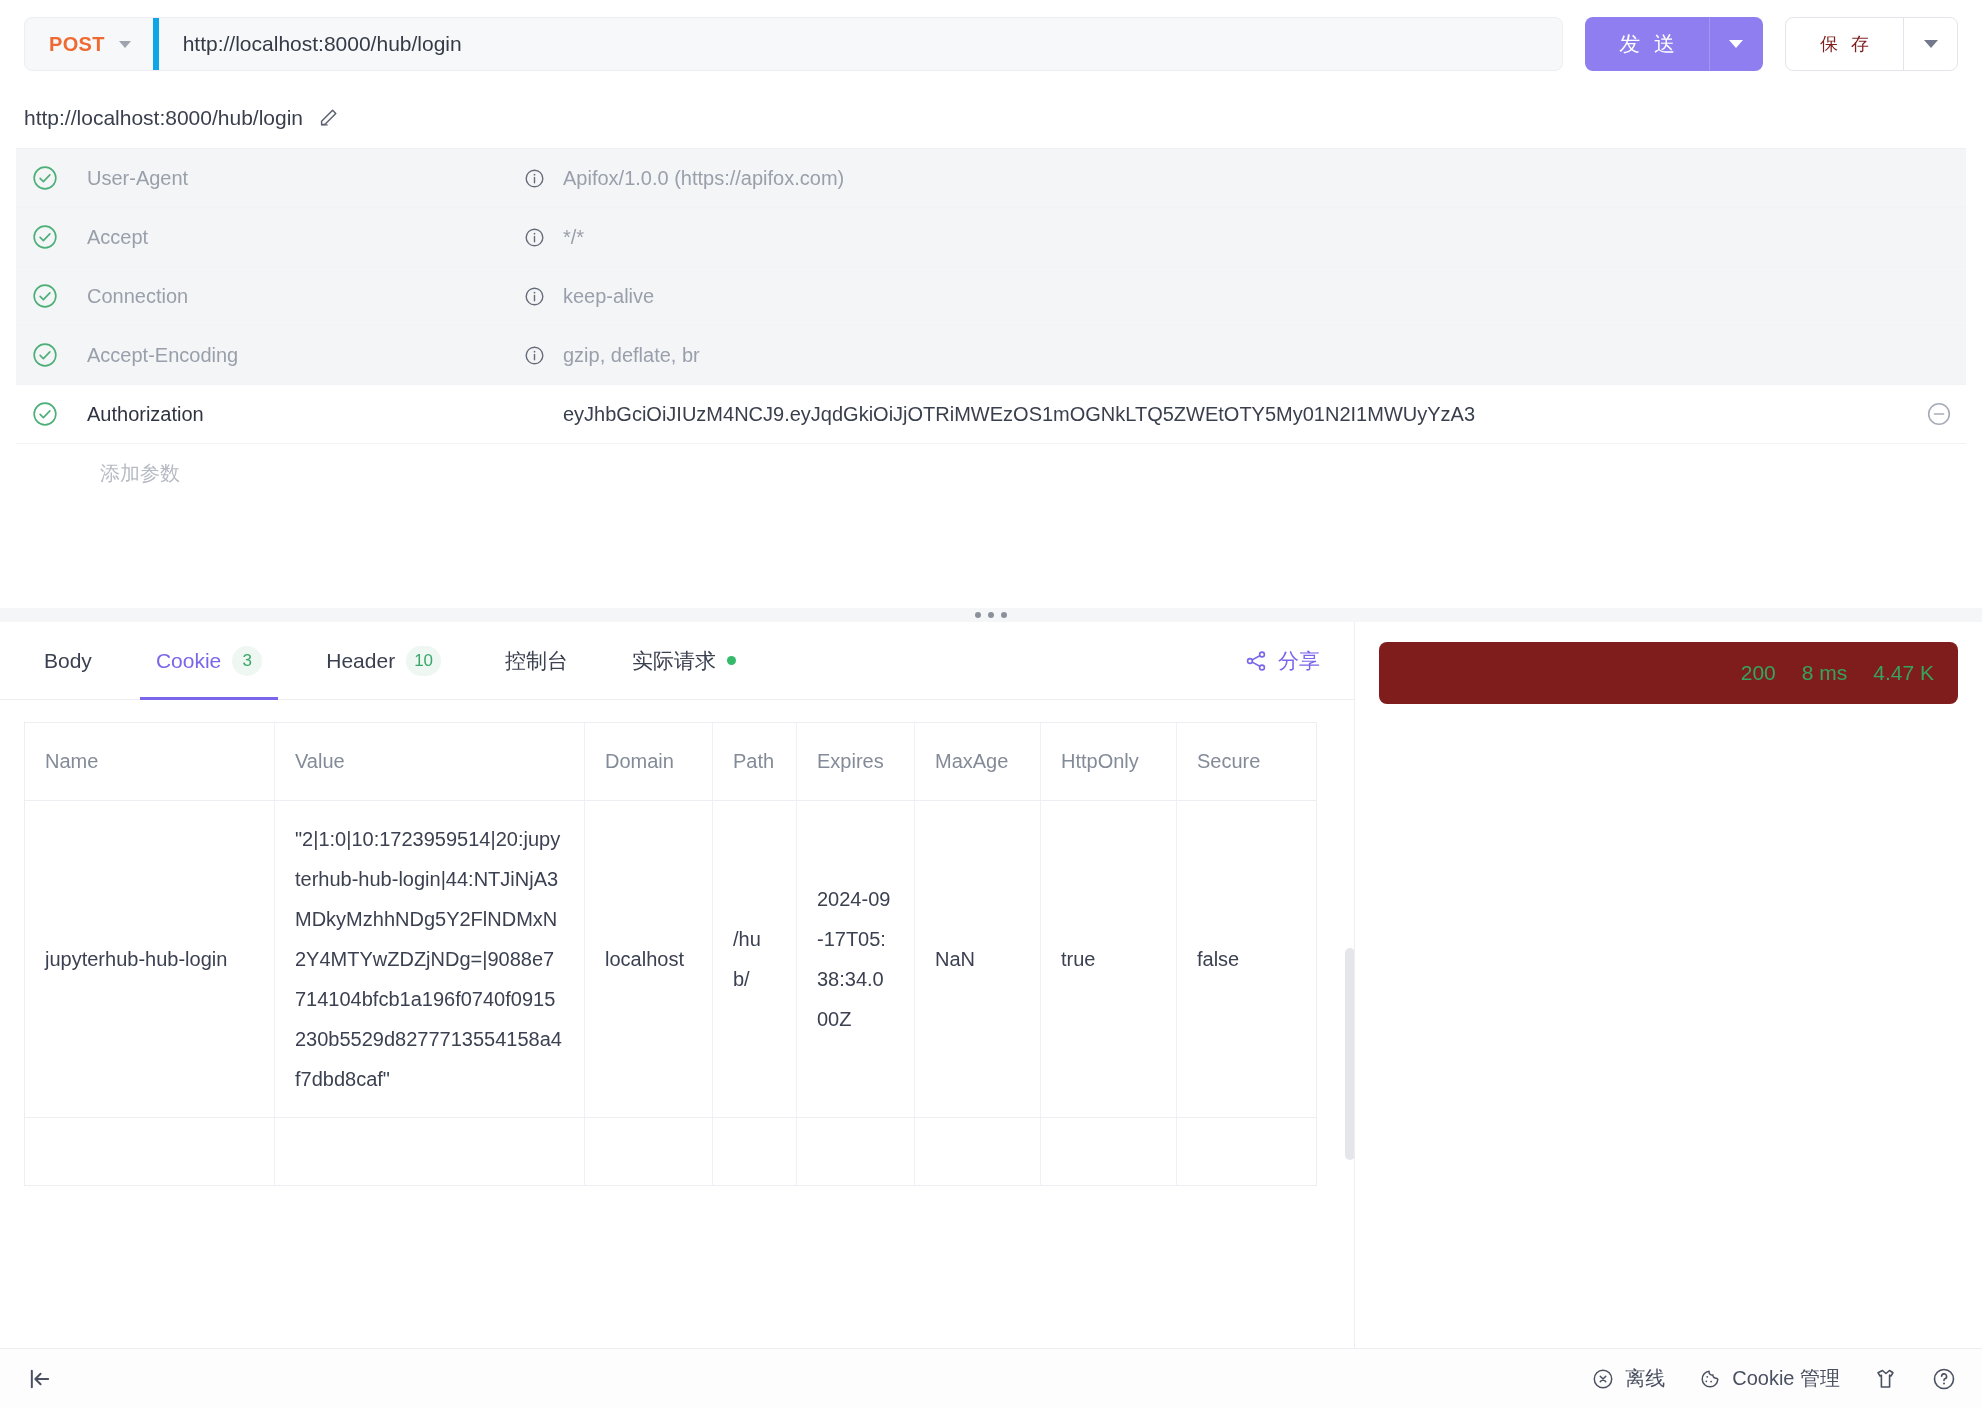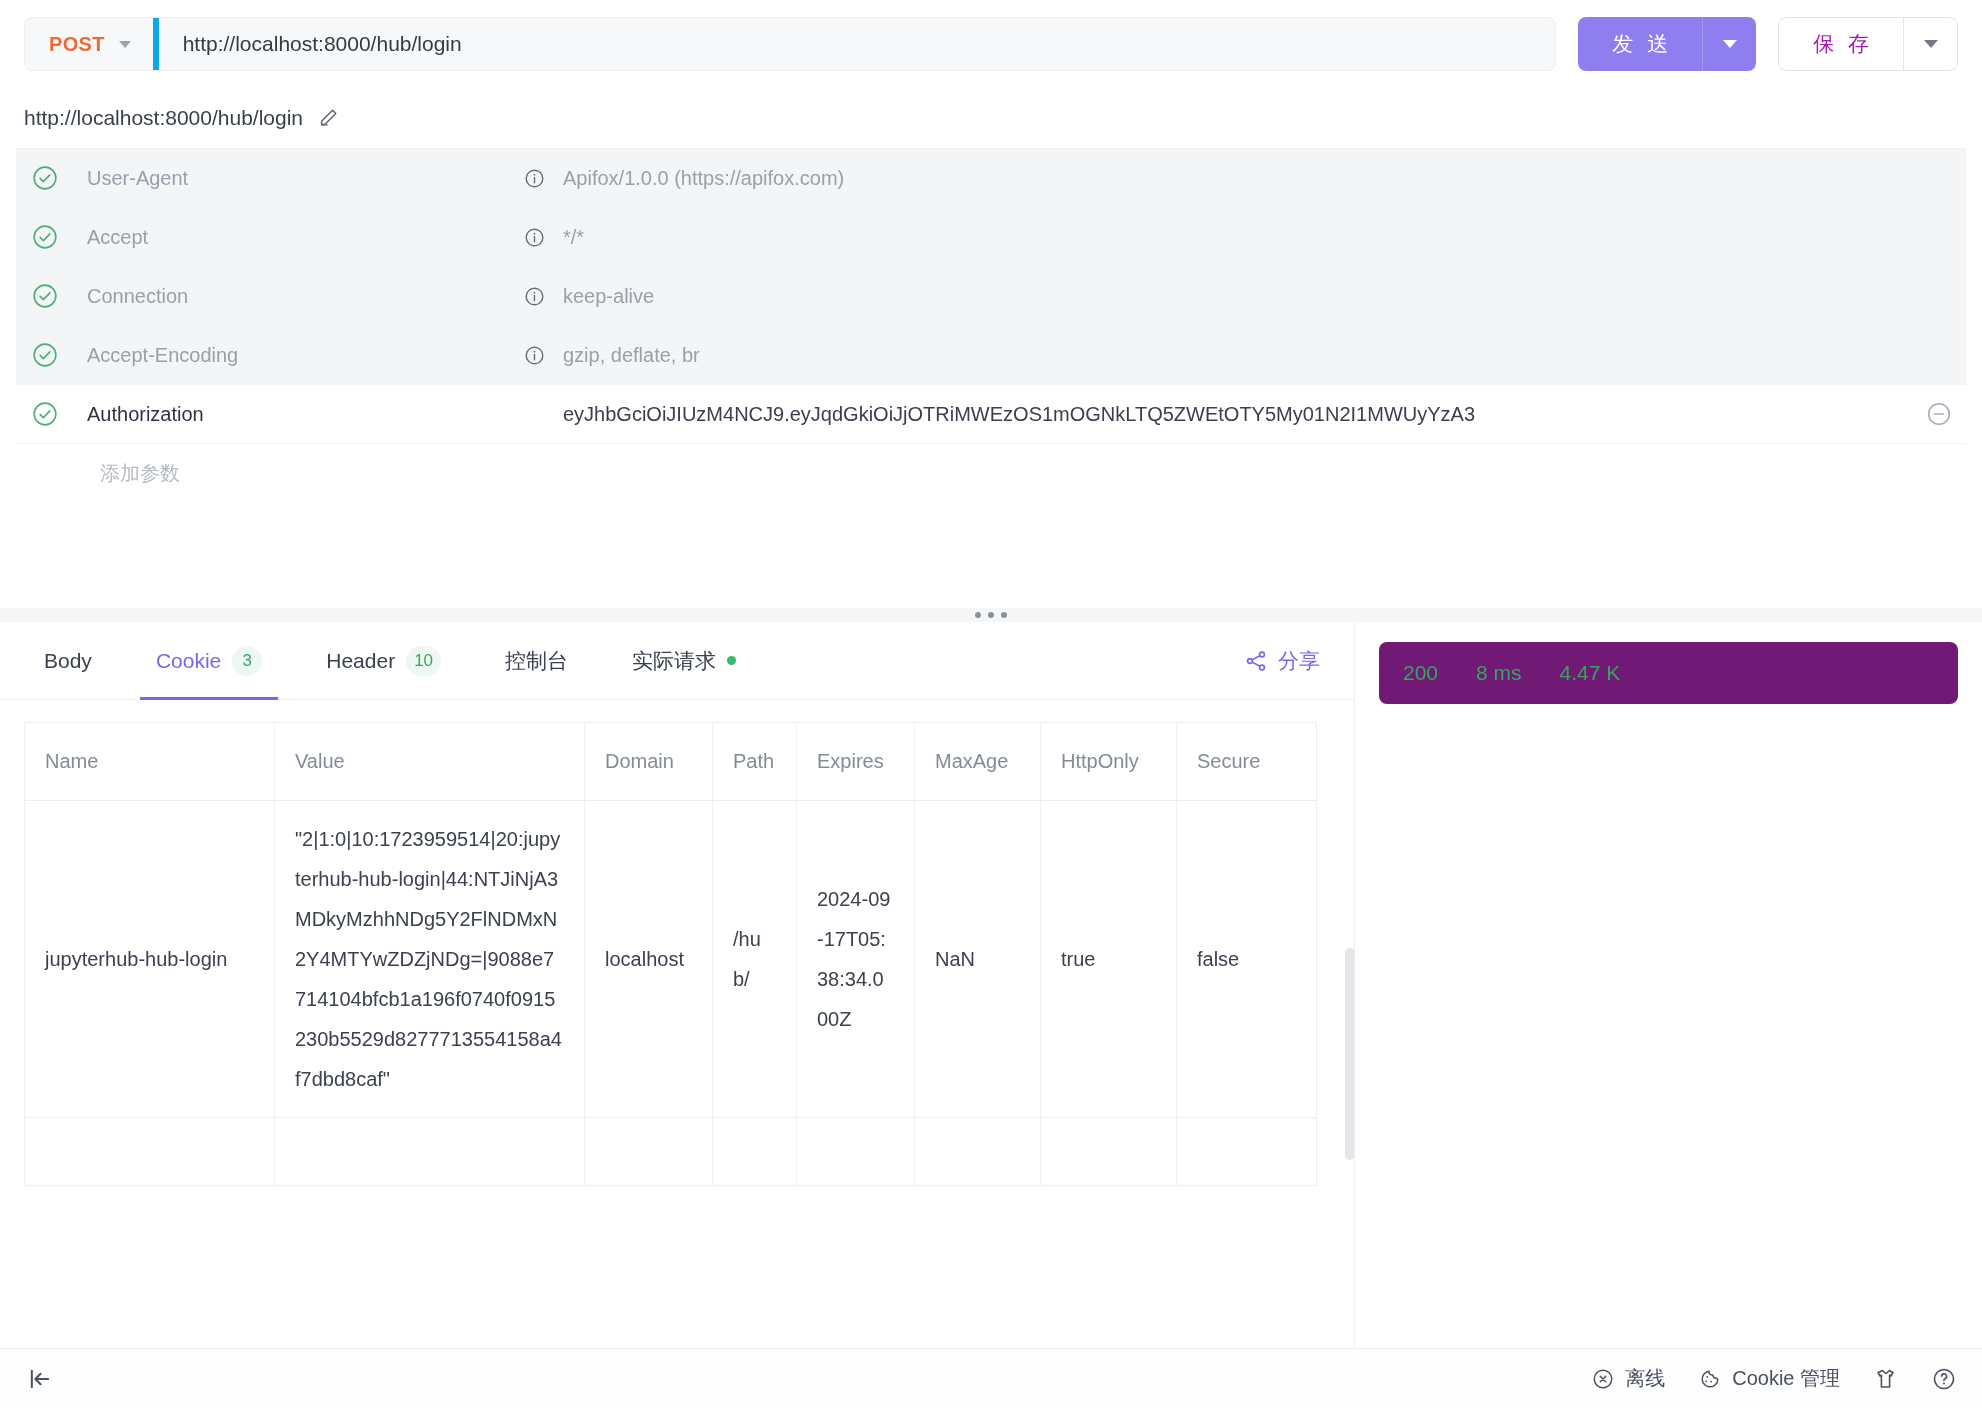--- a/index.html
+++ b/index.html
@@ -92,26 +92,26 @@
   .save-group {
     display: flex;
     margin-left: 22px;
     height: 54px;
     border: 1px solid #e3e5ea;
     border-radius: 8px;
     overflow: hidden;
     background: #fff;
   }
   .save-main {
-    font-size: 21px;
+    font-size: 18px;
     letter-spacing: 4px;
     padding: 0 30px 0 34px;
     display: flex;
     align-items: center;
-    color: #a21caf;
+    color: #7f1d1d;
     cursor: pointer;
   }
   .save-split {
     width: 54px;
     display: flex;
     align-items: center;
     justify-content: center;
     border-left: 1px solid #e3e5ea;
     cursor: pointer;
   }
@@ -320,27 +320,28 @@
     border-radius: 5px;
     background: #e4e6ea;
   }
 
   
   .right-pane {
     flex: 1;
     padding: 20px 24px;
   }
   .status-card {
-    background: #701a75;
+    background: #7f1d1d;
     border-radius: 8px;
     height: 62px;
     display: flex;
     align-items: center;
-    gap: 38px;
+    gap: 26px;
     padding: 0 24px;
+    justify-content: flex-end;
   }
   .status-card span {
     color: #34a45f;
     font-size: 21px;
   }
 
   
   .bottombar {
     position: absolute;
     left: 0; right: 0; bottom: 4px;

